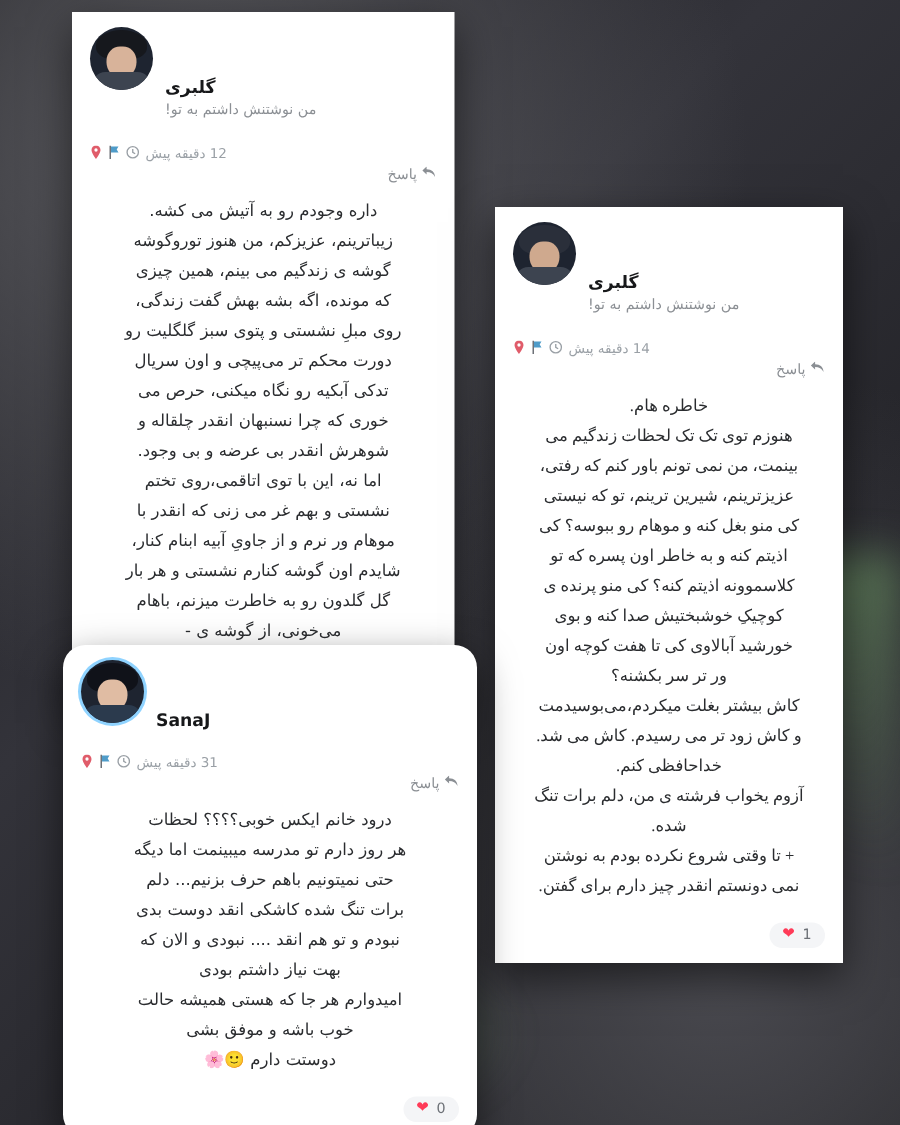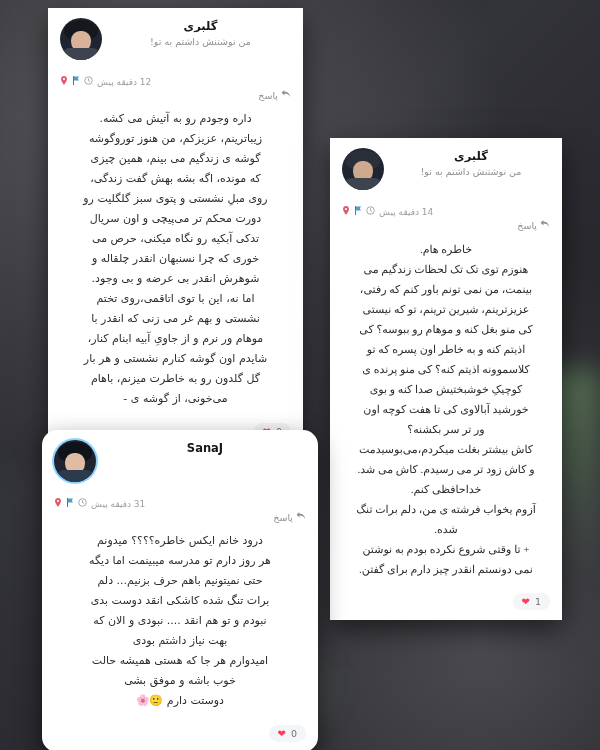--- a/index.html
+++ b/index.html
@@ -92,22 +92,23 @@
   }
   .avatar.av2 .hair { background: #2a2f3a; }
   .avatar.av2 .face { background: #cfa98e; }
   .avatar.av3 .hair { background: #101219; }
   .avatar.av3 .face { background: #e0bca3; }
   .avatar.av3 .body { background: #2b3a4d; }
 
   .head-text {
     flex: 1 1 auto;
     min-width: 0;
-    text-align: center;
+    text-align: left;
     padding-top: 1px;
+    margin-top: 32px;
   }
   .username {
     font-size: 11.5px;
     font-weight: bold;
     color: #17181a;
     line-height: 14px;
     letter-spacing: 0;
   }
   .subtitle {
     font-size: 9.5px;
@@ -362,21 +363,21 @@
     <div class="reply">
       <span>پاسخ</span>
       <span class="ic">
         <svg width="10" height="9" viewBox="0 0 10 9">
             <path d="M9 7C8 4.6 6 3.6 3.4 3.6V5.4L0.6 2.7 3.4 0v1.8C6.8 1.8 9 3.8 9 7z" fill="#8b8f94"></path>
           </svg>
       </span>
     </div>
   </div>
   <div class="body-text">
-    <p style="white-space: pre-line;">درود خانم ایکس خاطره؟؟؟؟ میدونم
+    <p style="white-space: pre-line;">درود خانم ایکس خوبی؟؟؟؟ لحظات
 هر روز دارم تو مدرسه میبینمت اما دیگه
 حتی نمیتونیم باهم حرف بزنیم... دلم
 برات تنگ شده کاشکی انقد دوست بدی
 نبودم و تو هم انقد .... نبودی و الان که
 بهت نیاز داشتم بودی
 امیدوارم هر جا که هستی همیشه حالت
 خوب باشه و موفق بشی
 دوستت دارم 🙂🌸</p>
   </div>
   <div class="card-foot">

